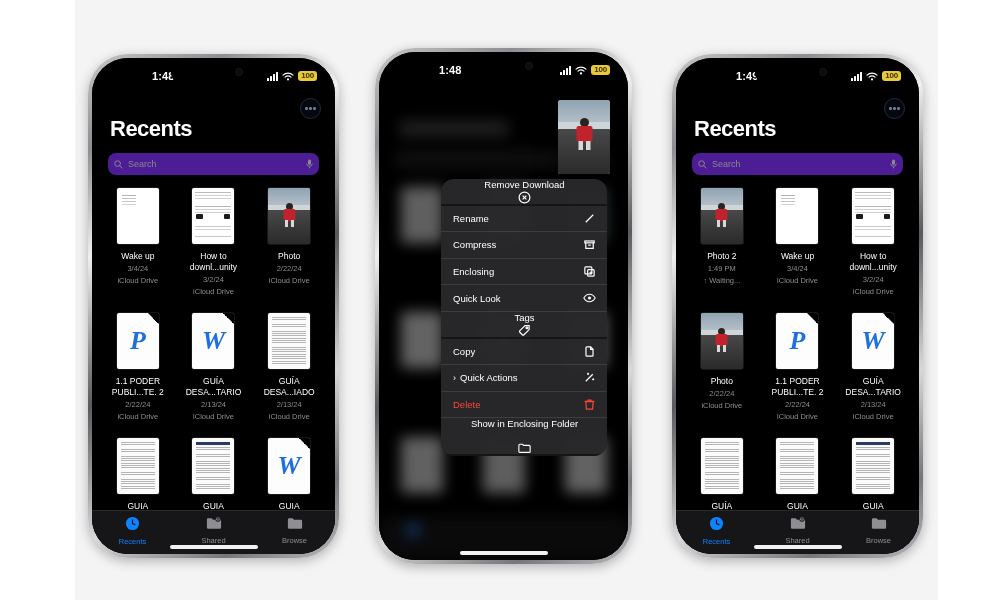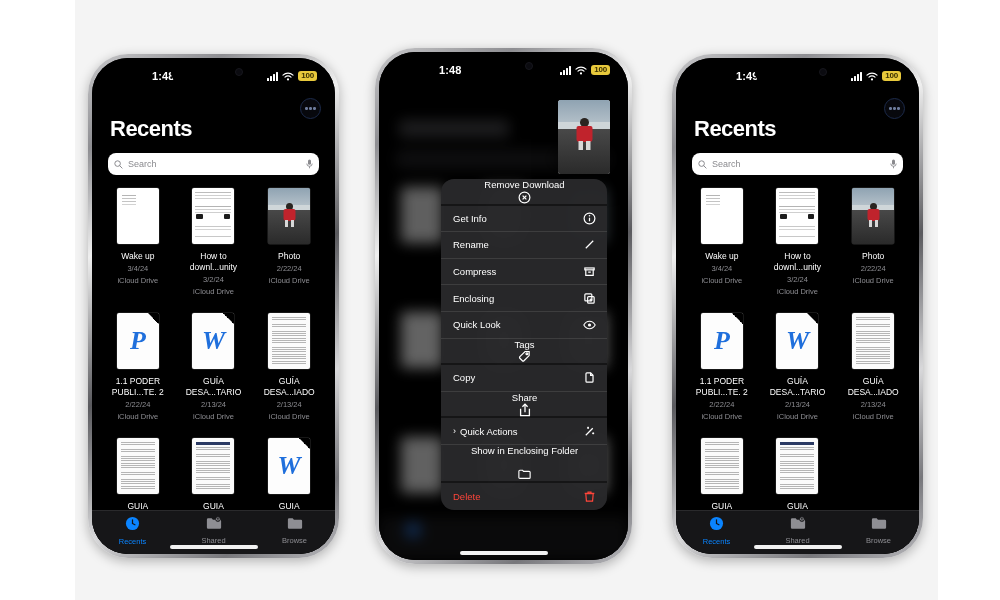--- a/index.html
+++ b/index.html
@@ -94,21 +94,21 @@
   }
   .more-btn i { width:2.4px; height:2.4px; border-radius:50%; background:#6d7b9b; display:block; }
   .title {
     position:absolute; left: 18px; top: 58px;
     font-size: 22px; font-weight: 700; color:#fff;
     letter-spacing: -.5px;
   }
   .searchbar {
     position:absolute; left: 16px; right: 16px; top: 95px;
     height: 22px; border-radius: 8px;
-    background:#ffffff;
+    background:#4c1d95;
     display:flex; align-items:center; gap:5px;
     padding: 0 6px;
   }
   .searchbar .sv { flex: 1; font-size: 9px; color:#8a8a8e; }
   .grid {
     position:absolute; left: 10px; right: 10px; top: 126px; bottom: 44px;
     display:grid;
     grid-template-columns: repeat(3, 1fr);
     grid-auto-rows: 125px;
     column-gap: 4px;
@@ -521,30 +521,20 @@
               <span class="mlabel">Remove Download</span>
               <span class="micon">
                 <svg width="13" height="13" viewBox="0 0 14 14">
                   <circle cx="7" cy="7" r="5.8" class="ico"></circle>
                   <line x1="5" y1="5" x2="9" y2="9" class="ico"></line>
                   <line x1="9" y1="5" x2="5" y2="9" class="ico"></line>
                 </svg>
               </span>
             </div>
             <div class="mi">
-              <span class="mlabel">Get Info</span>
-              <span class="micon">
-                <svg width="13" height="13" viewBox="0 0 14 14">
-                  <circle cx="7" cy="7" r="5.8" class="ico"></circle>
-                  <line x1="7" y1="6.2" x2="7" y2="10" class="ico"></line>
-                  <circle cx="7" cy="4.1" r=".85" fill="#fff" stroke="none"></circle>
-                </svg>
-              </span>
-            </div>
-            <div class="mi">
               <span class="mlabel">Rename</span>
               <span class="micon">
                 <svg width="13" height="13" viewBox="0 0 14 14">
                   <line x1="3" y1="11" x2="11" y2="3" class="ico"></line>
                 </svg>
               </span>
             </div>
             <div class="mi">
               <span class="mlabel">Compress</span>
               <span class="micon">
@@ -583,61 +573,51 @@
                   <circle cx="9.6" cy="4" r="1" class="ico"></circle>
                 </svg>
               </span>
             </div>
             <div class="mi">
               <span class="mlabel">Copy</span>
               <span class="micon">
                 <svg width="13" height="13" viewBox="0 0 14 14">
                   <path d="M4.2 2h4l2.6 2.6V11a1 1 0 0 1-1 1H4.2a1 1 0 0 1-1-1V3a1 1 0 0 1 1-1z" class="ico"></path>
                   <path d="M8.2 2v2.6h2.6" class="ico"></path>
-                </svg>
-              </span>
-            </div>
-            <div class="mi sep-strong">
-              <span class="mlabel">Share</span>
-              <span class="micon">
-                <svg width="12" height="14" viewBox="0 0 12 14">
-                  <path d="M6 1.2v8" class="ico"></path>
-                  <path d="M3.4 3.8 6 1.2l2.6 2.6" class="ico"></path>
-                  <path d="M2.2 6.4H1.6v6.2h8.8V6.4H9.8" class="ico"></path>
                 </svg>
               </span>
             </div>
             <div class="mi">
               <span class="chev">›</span>
               <span class="mlabel">Quick Actions</span>
               <span class="micon">
                 <svg width="13" height="13" viewBox="0 0 14 14">
                   <line x1="3" y1="11" x2="10.5" y2="3.5" class="ico"></line>
                   <line x1="5.5" y1="2" x2="5.5" y2="4" class="ico"></line>
                   <line x1="4.5" y1="3" x2="6.5" y2="3" class="ico"></line>
                   <line x1="11" y1="8" x2="11" y2="10" class="ico"></line>
                   <line x1="10" y1="9" x2="12" y2="9" class="ico"></line>
                 </svg>
               </span>
             </div>
-            <div class="mi two sep-strong">
-              <span class="mlabel">Show in Enclosing Folder</span>
-              <span class="micon">
-                <svg width="14" height="12" viewBox="0 0 15 12">
-                  <path d="M1 2.8a1.1 1.1 0 0 1 1.1-1.1h3.2l1.1 1.3h6.5A1.1 1.1 0 0 1 14 4.1v5.9a1.1 1.1 0 0 1-1.1 1.1H2.1A1.1 1.1 0 0 1 1 10z" class="ico"></path>
-                </svg>
-              </span>
-            </div>
             <div class="mi delete">
               <span class="mlabel">Delete</span>
               <span class="micon">
                 <svg width="13" height="13" viewBox="0 0 14 14">
                   <path d="M3 4h8l-.7 8H3.7z" class="ico-red"></path>
                   <line x1="1.8" y1="3.6" x2="12.2" y2="3.6" class="ico-red"></line>
                   <path d="M5.4 3.6V2.2h3.2v1.4" class="ico-red"></path>
+                </svg>
+              </span>
+            </div>
+            <div class="mi two sep-strong">
+              <span class="mlabel">Show in Enclosing Folder</span>
+              <span class="micon">
+                <svg width="14" height="12" viewBox="0 0 15 12">
+                  <path d="M1 2.8a1.1 1.1 0 0 1 1.1-1.1h3.2l1.1 1.3h6.5A1.1 1.1 0 0 1 14 4.1v5.9a1.1 1.1 0 0 1-1.1 1.1H2.1A1.1 1.1 0 0 1 1 10z" class="ico"></path>
                 </svg>
               </span>
             </div>
           </div>
         <div class="homebar"></div>
       </div>
     </div>
   </div>
 
   <div class="phone" id="phone3">
@@ -687,53 +667,70 @@
                 <rect x="2" y=".6" width="3" height="5.2" rx="1.5" fill="#8a8a8e"></rect>
                 <path d="M.8 4.6a2.7 2.7 0 0 0 5.4 0" stroke="#8a8a8e" stroke-width=".9" fill="none"></path>
                 <line x1="3.5" y1="7.4" x2="3.5" y2="9.3" stroke="#8a8a8e" stroke-width=".9"></line>
               </svg>
           </span>
         </div>
 
         <div class="grid" id="grid3">
             <div class="cell">
               <div>
-                <div class="thumb notes">
-                  <div class="nl"></div>
-                </div>
-              </div>
-              <div class="cname">Wake up</div>
-              <div class="cmeta">3/4/24</div>
-              <div class="cmeta">iCloud Drive</div>
-            </div>
-            <div class="cell">
-              <div>
-                <div class="thumb web">
-                  <div class="wl"></div>
-                  <div class="blk"></div>
-                  <div class="blk2"></div>
-                </div>
-              </div>
-              <div class="cname">How to downl...unity</div>
-              <div class="cmeta">3/2/24</div>
-              <div class="cmeta">iCloud Drive</div>
-            </div>
-            <div class="cell">
-              <div>
                 <div class="thumb photo">
                   <div class="sky"></div>
                   <div class="grnd"></div>
                   <div class="band"></div>
                   <div class="kid">
                     <div class="head"></div>
                     <div class="body"></div>
                     <div class="legs"></div>
                   </div>
                 </div>
               </div>
+              <div class="cname">Photo 2</div>
+              <div class="cmeta">1:49 PM</div>
+              <div class="cmeta">↑ Waiting...</div>
+            </div>
+            <div class="cell">
+              <div>
+                <div class="thumb notes">
+                  <div class="nl"></div>
+                </div>
+              </div>
+              <div class="cname">Wake up</div>
+              <div class="cmeta">3/4/24</div>
+              <div class="cmeta">iCloud Drive</div>
+            </div>
+            <div class="cell">
+              <div>
+                <div class="thumb web">
+                  <div class="wl"></div>
+                  <div class="blk"></div>
+                  <div class="blk2"></div>
+                </div>
+              </div>
+              <div class="cname">How to downl...unity</div>
+              <div class="cmeta">3/2/24</div>
+              <div class="cmeta">iCloud Drive</div>
+            </div>
+            <div class="cell">
+              <div>
+                <div class="thumb photo">
+                  <div class="sky"></div>
+                  <div class="grnd"></div>
+                  <div class="band"></div>
+                  <div class="kid">
+                    <div class="head"></div>
+                    <div class="body"></div>
+                    <div class="legs"></div>
+                  </div>
+                </div>
+              </div>
               <div class="cname">Photo</div>
               <div class="cmeta">2/22/24</div>
               <div class="cmeta">iCloud Drive</div>
             </div>
             <div class="cell">
               <div>
                 <div class="thumb office">
                   <div class="fold"></div>
                   <div class="glyph">P</div>
                 </div>

